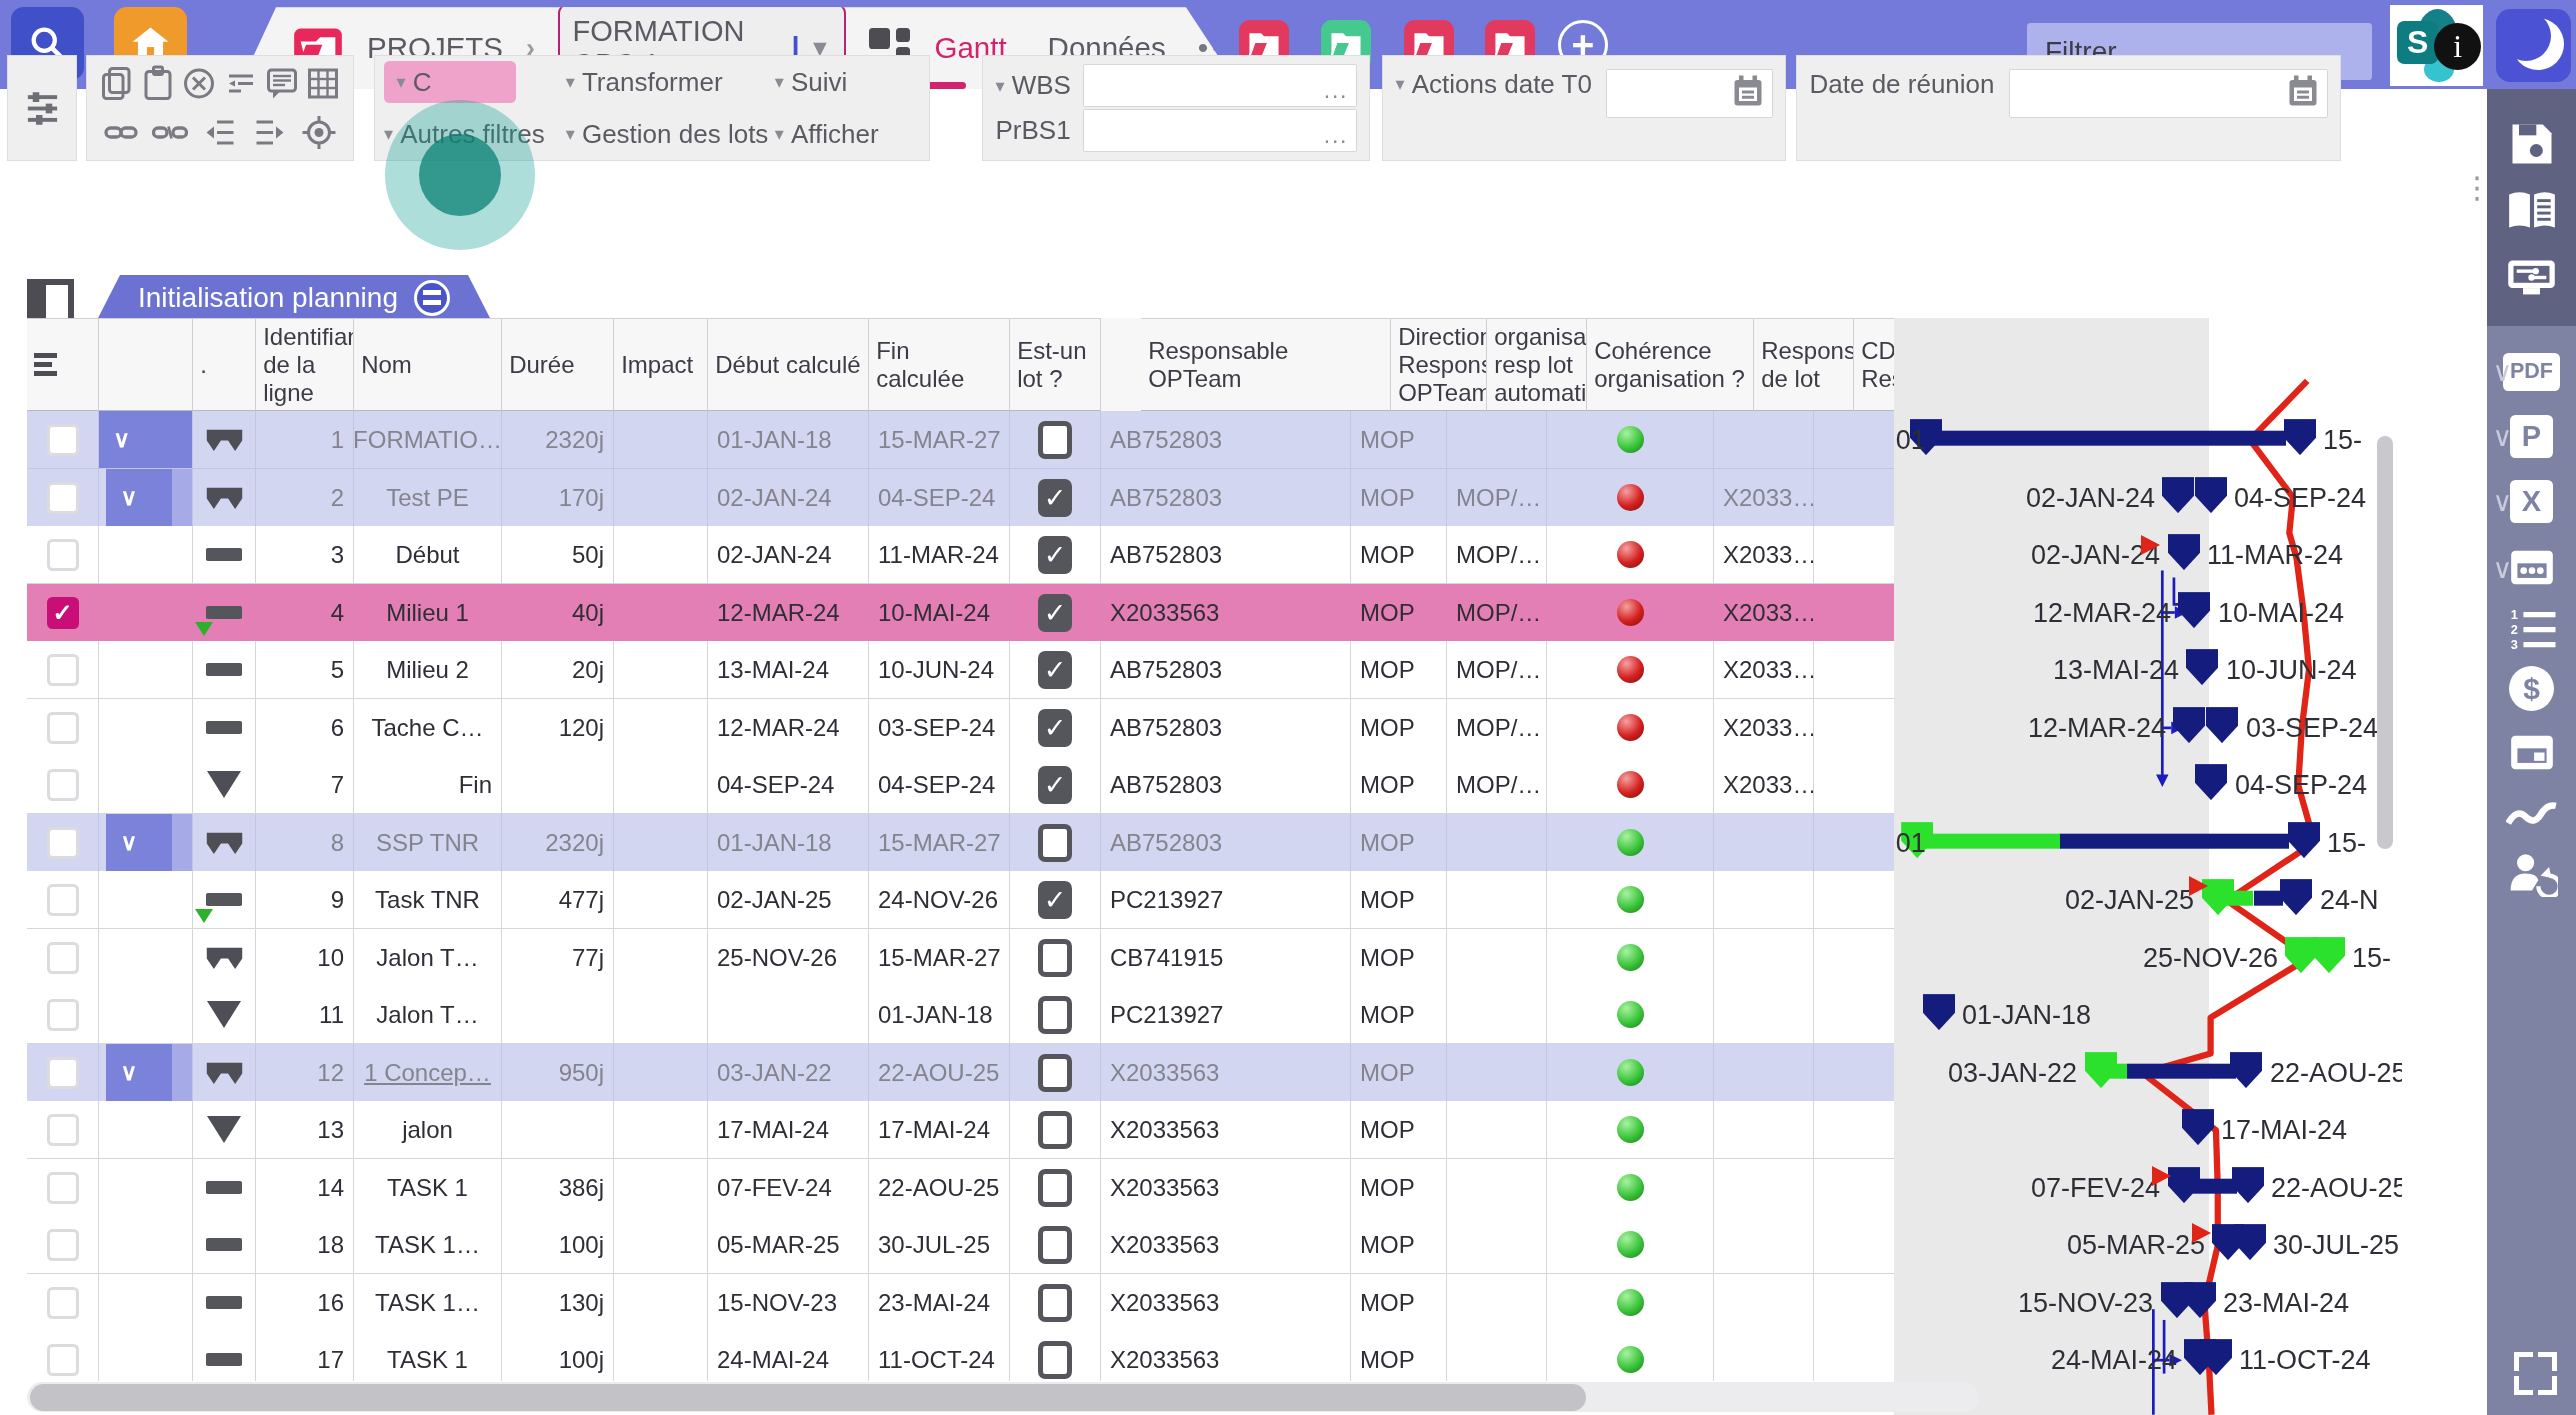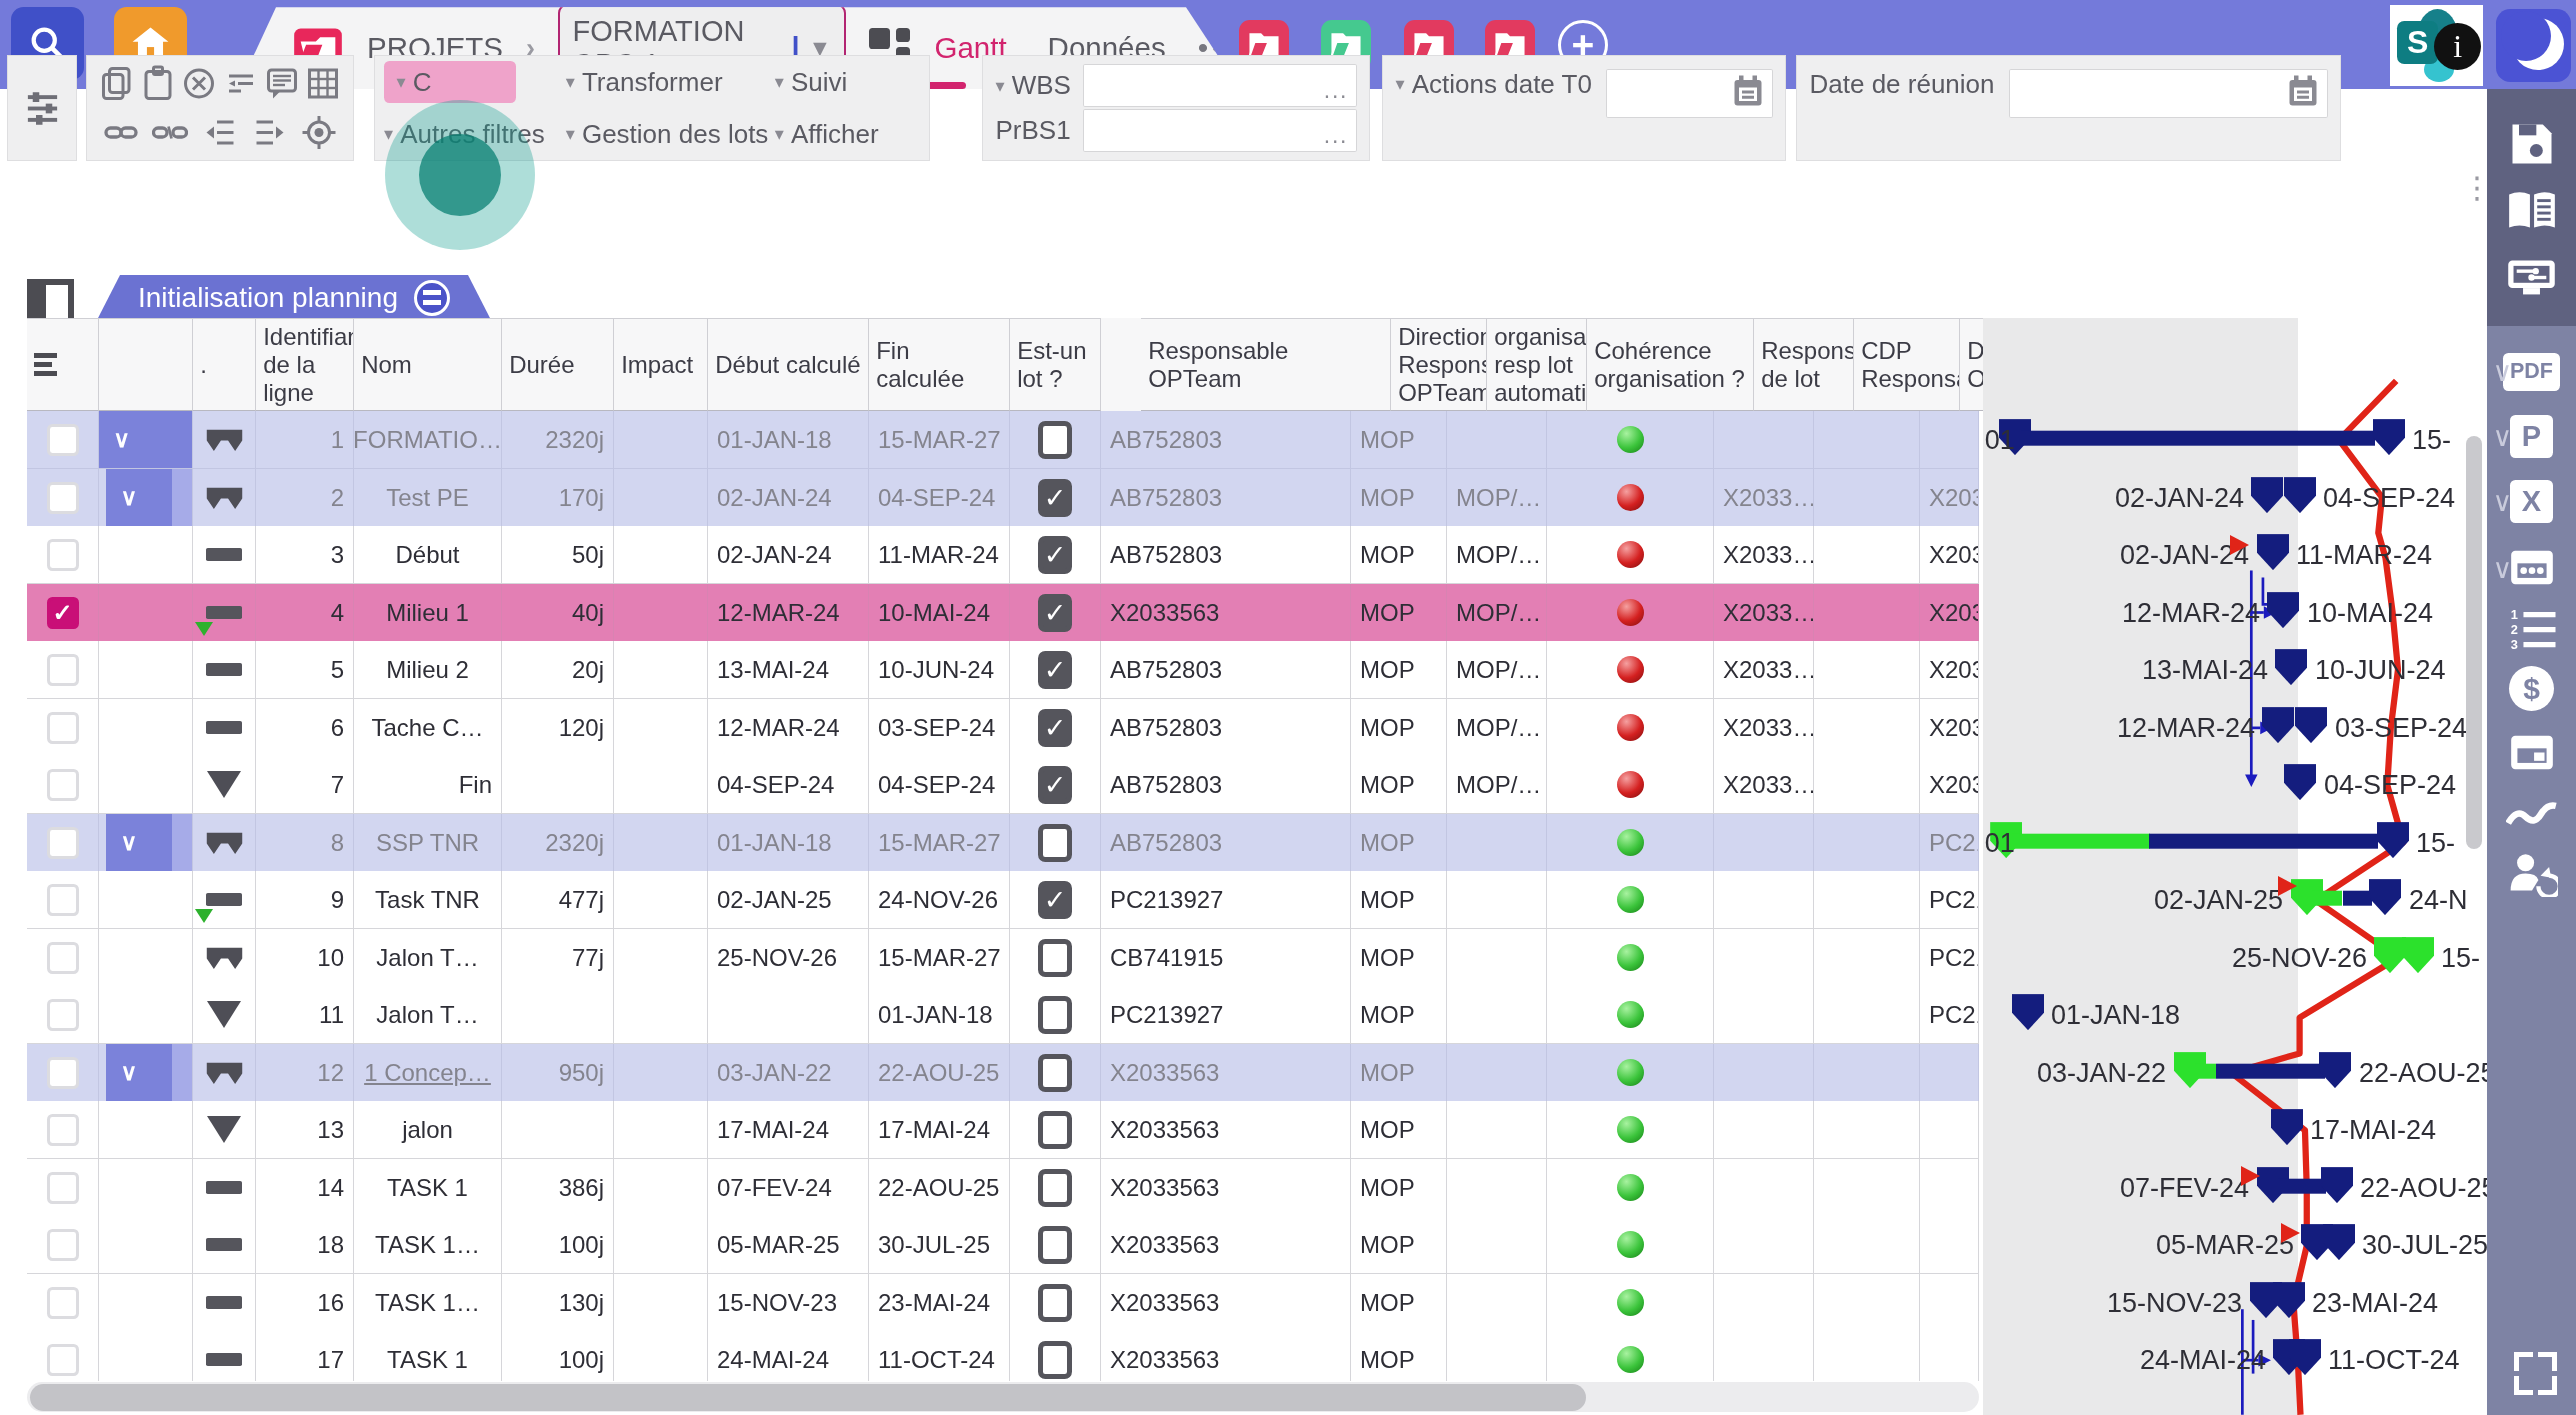--- a/index.html
+++ b/index.html
@@ -106,21 +106,21 @@
   .dot{width:27px;height:27px;border-radius:50%;}
   .dot.green{background:radial-gradient(circle at 35% 28%,#a8f2a0,#3bc43b 55%,#157d15);}
   .dot.red{background:radial-gradient(circle at 35% 28%,#f5a0a0,#d42020 55%,#7d0e0e);}
   .ms-ico{width:0;height:0;border-left:17px solid transparent;border-right:17px solid transparent;border-top:27px solid #4e4e56;}
   .bar-ico{width:36px;height:12.5px;background:#55555c;border-radius:1.8px;}
   .gmark{position:absolute;width:0;height:0;border-left:9px solid transparent;border-right:9px solid transparent;
      border-top:14.3px solid #2db12d;left:1.8px;bottom:5.4px;}
   .hline{background:#7b82da;width:4.5px;}
 
   
-  .gantt{left:1983px;top:318px;width:508px;height:1097px;overflow:hidden;background:#e9e9ea;}
+  .gantt{left:1894px;top:318px;width:508px;height:1097px;overflow:hidden;background:#e9e9ea;}
   .gantt-white{position:absolute;left:315px;top:0;width:193px;height:100%;background:#fff;}
   .grow{position:absolute;left:0;width:100%;height:58px;}
   .glab{position:absolute;font-size:27px;color:#2e2e36;top:50%;transform:translateY(-50%);white-space:nowrap;}
   .gms{position:absolute;top:50%;width:32px;height:36px;transform:translateY(-58%);
      clip-path:polygon(0 0,100% 0,100% 52%,50% 100%,0 52%);}
   .gms.navy{background:#141d7e;}
   .gms.green{background:#2ce12c;border:0;}
   .gbar{position:absolute;top:50%;height:15px;transform:translateY(-62%);}
   .gbar.navy{background:#141d7e;}
   .gbar.green{background:#2ce12c;}
@@ -204,20 +204,21 @@
   <div class="abs folder-tile" style="left:1485px;background:#e23a5f;">
     <svg width="36" height="32" viewBox="0 0 24 22">
       <path d="M2 3 H10 L12 5 H22 V19 H2 Z" fill="#fff"></path>
         <path d="M2 19 L5.5 9 H15 L11 19 Z" fill="#e23a5f" stroke="#fff" stroke-width="1.4"></path>
     </svg>
   </div>
   <div class="abs plus-circle">
     <span>+</span>
   </div>
 
+  <input class="abs filter-input" placeholder="Filtrer..." style="">
 
   <div class="abs avatar">
     <div class="av-ellipse"></div>
     <div class="av-ellipse2"></div>
     <div class="av-s">S</div>
     <div class="av-info">i</div>
   </div>
   <div class="abs moon-tile">
     <div class="moon-c"></div>
     <div class="moon-cut"></div>

